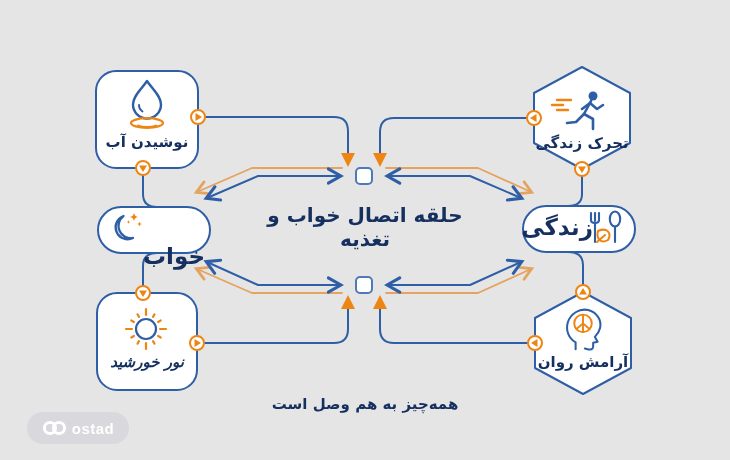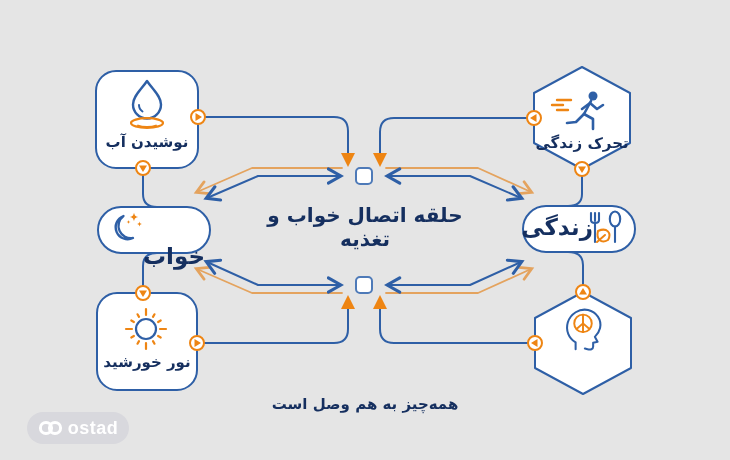--- a/index.html
+++ b/index.html
@@ -17,21 +17,21 @@
   .big-label{font-size:23px;}
   .title-wrap{position:absolute;left:238px;top:187px;width:254px;text-align:center;direction:rtl;color:#152f5f;}
   .title-l1{font-size:24px;font-weight:bold;margin:0 0 6px 0;}
   .title-l2{font-size:20px;font-weight:bold;margin:16px;}
   .caption{position:absolute;left:240px;top:383px;width:250px;text-align:center;direction:rtl;
     color:#152f5f;font-size:15px;font-weight:bold;margin-top:12px;}
   .logo{
     position:absolute;left:27px;top:412px;width:102px;height:32px;background:#d8d8dd;
     border-radius:16px;display:flex;align-items:center;justify-content:center;gap:5px;
   }
-  .logo-text{color:#ffffff;font-weight:bold;font-size:18px;letter-spacing:0.5px;
+  .logo-text{color:#ffffff;font-weight:bold;font-size:15px;letter-spacing:0.5px;
     font-family:"Liberation Sans",sans-serif;}
 </style>
 </head>
 <body>
 
 <div id="canvas">
 
   <svg id="wires" width="730" height="460" viewBox="0 0 730 460">
     <defs>
       <marker id="mB" viewBox="0 0 10 10" refX="7.5" refY="5" markerWidth="9" markerHeight="9" orient="auto">
@@ -202,22 +202,23 @@
   </div>
 
   <div class="label small-label" style="left:96px;top:133px;width:102px;">نوشیدن آب</div>
 
   <div class="label small-label" style="left:530px;top:134px;width:104px;">تحرک زندگی</div>
 
   <div class="label big-label" style="left:142px;top:202px;width:64px;margin-top:40px;">خواب</div>
 
   <div class="label big-label" style="left:527px;top:213px;width:66px;">زندگی</div>
 
-  <div class="label small-label" style="left:95px;top:353px;width:104px;">نور خورشید</div>
-
+  <div class="label small-label" style="left:95px;top:353px;width:104px;font-style:italic;">نور خورشید</div>
+
+  <div class="label small-label" style="left:531px;top:353px;width:104px;">آرامش روان</div>
 
   <div class="title-wrap">
     <p class="title-l2">حلقه اتصال خواب و تغذیه</p>
   </div>
 
   <div class="caption">همه‌چیز به هم وصل است</div>
 
   <div class="logo">
     <span style="display:inline-flex;">
       <svg width="25" height="18" viewBox="0 0 25 18">

